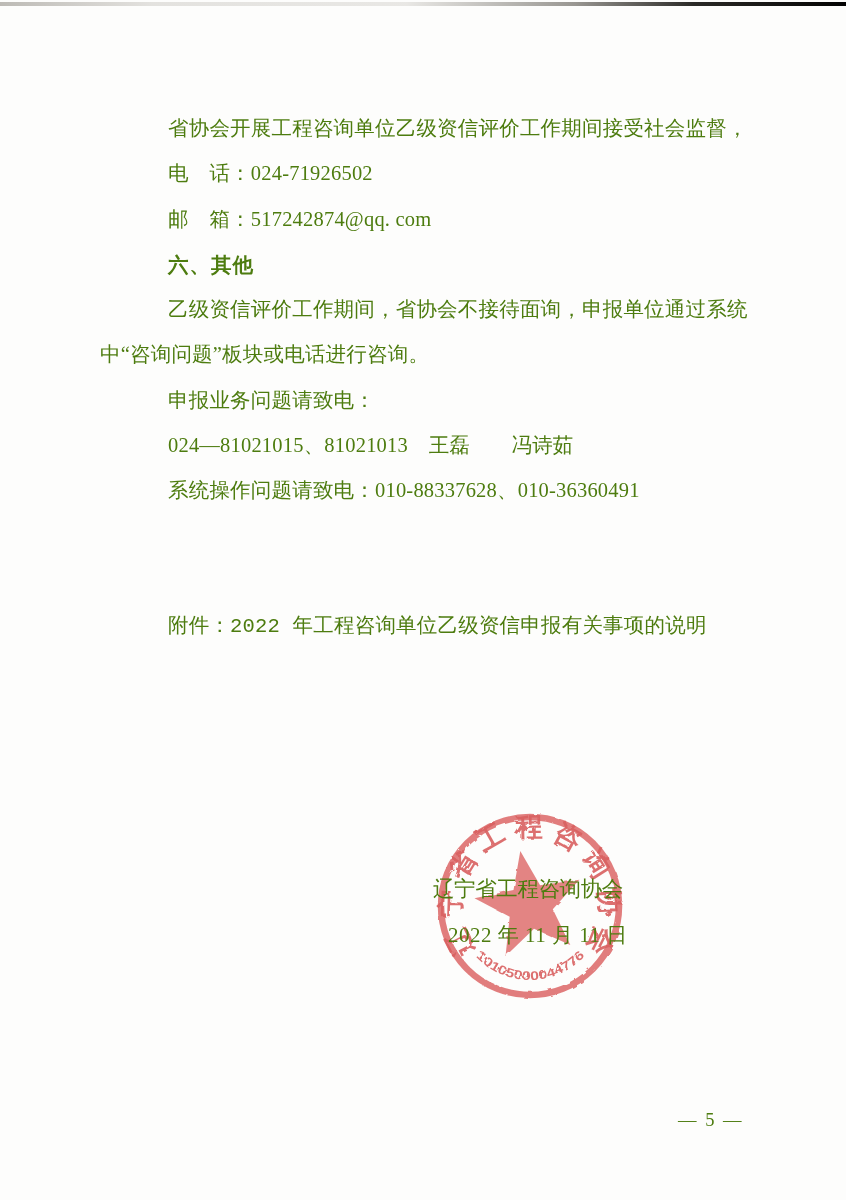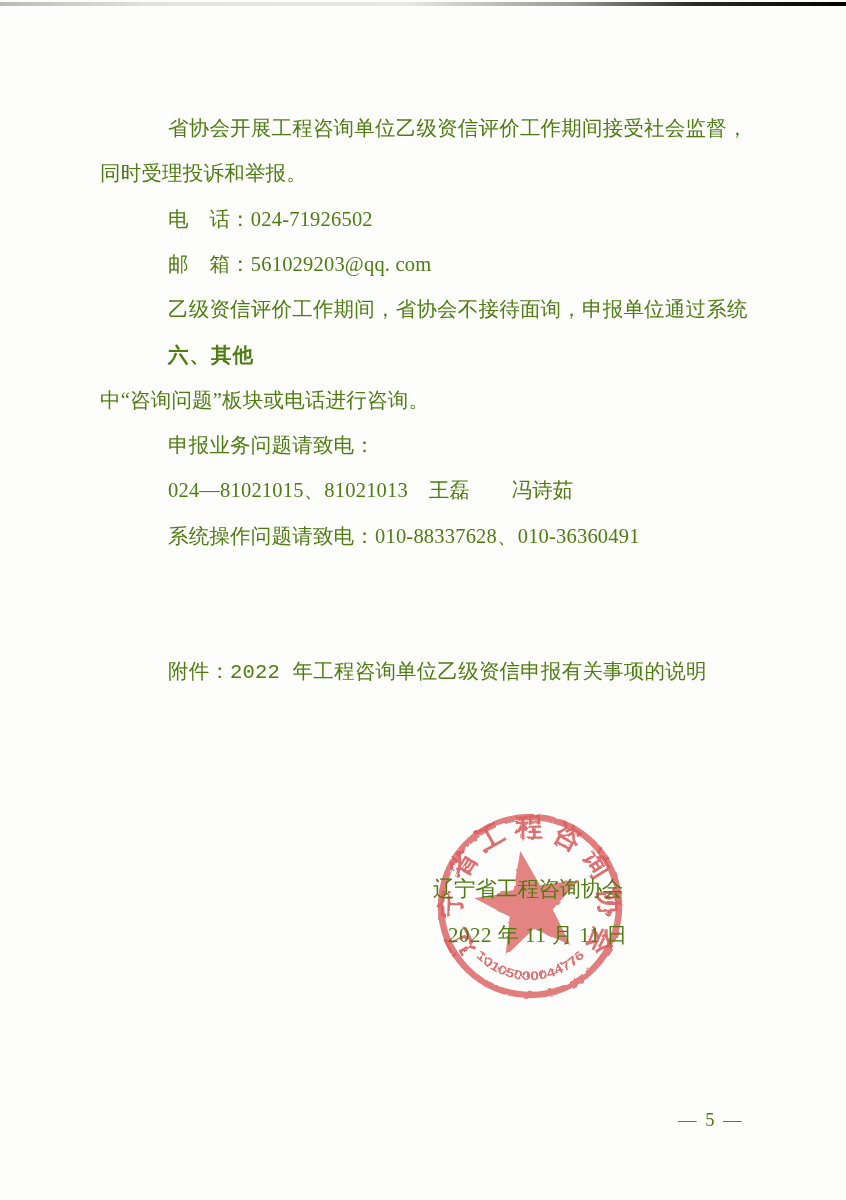--- a/index.html
+++ b/index.html
@@ -97,25 +97,24 @@
 </style>
 </head>
 <body>
 
 <div class="sheet">
 
   <div class="scan-line"></div>
 
   <main class="doc-body">
     <p class="indent">省协会开展工程咨询单位乙级资信评价工作期间接受社会监督，</p>
-    <p>同时受理投诉和举报。</p>
     <p class="indent">电　话：024-71926502</p>
-    <p class="indent">邮　箱：561029203@qq. com</p>
+    <p class="indent">邮　箱：517242874@qq. com</p>
+    <p class="indent heading">六、其他</p>
     <p class="indent">乙级资信评价工作期间，省协会不接待面询，申报单位通过系统</p>
-    <p class="indent heading">六、其他</p>
     <p>中“咨询问题”板块或电话进行咨询。</p>
     <p class="indent">申报业务问题请致电：</p>
     <p class="indent">024—81021015、81021013　王磊　　冯诗茹</p>
     <p class="indent">系统操作问题请致电：010-88337628、010-36360491</p>
     <p class="indent attachment">附件：2022 年工程咨询单位乙级资信申报有关事项的说明</p>
   </main>
 
   <div class="seal">
     <svg width="200" height="200" viewBox="0 0 200 200">
       <defs>

